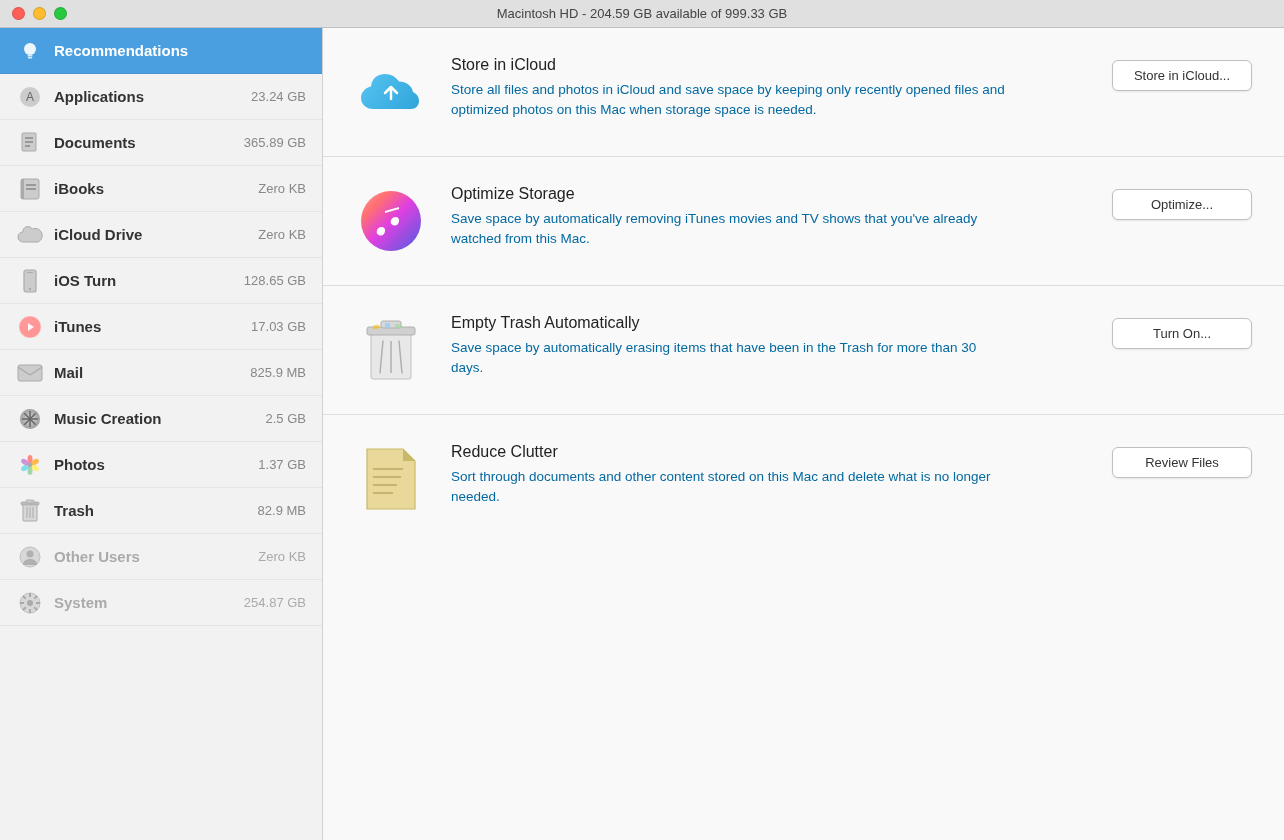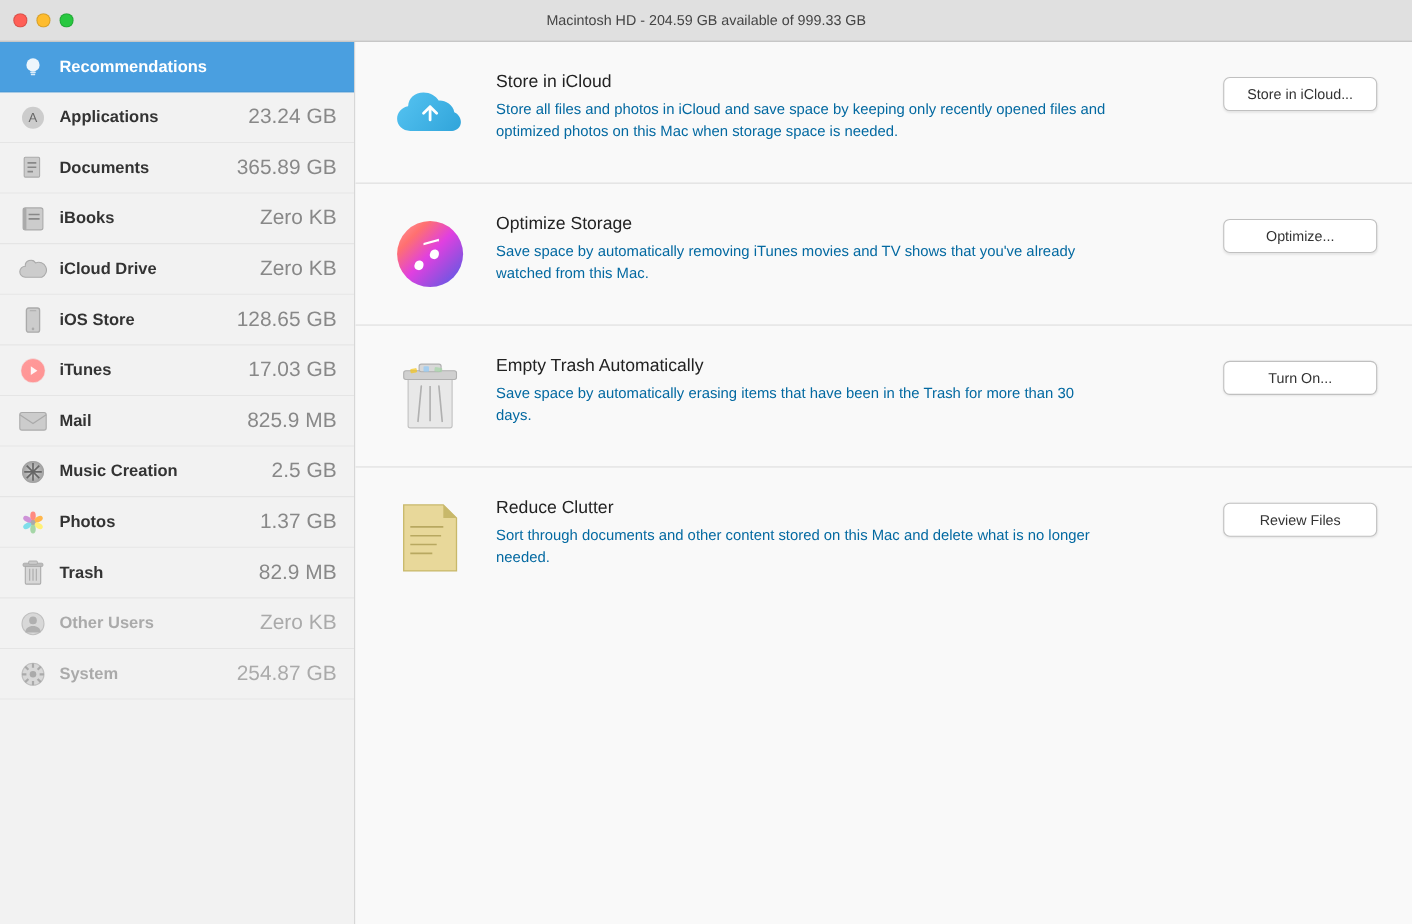--- a/index.html
+++ b/index.html
@@ -8,21 +8,21 @@
       background: #e8e8e8;
       width: 1284px;
       height: 840px;
       overflow: hidden;
       display: flex;
       flex-direction: column;
     }
 
     
     .title-bar {
-      height: 38px;
+      height: 28px;
       background: #e0e0e0;
       border-bottom: 1px solid #c0c0c0;
       display: flex;
       align-items: center;
       justify-content: center;
       position: relative;
       flex-shrink: 0;
     }
     .title-bar-text {
       font-size: 13px;
@@ -97,21 +97,21 @@
       flex: 1;
       font-size: 15px;
       font-weight: 600;
       color: #333;
     }
     .sidebar-item.active .sidebar-label {
       color: white;
       font-weight: 600;
     }
     .sidebar-size {
-      font-size: 19px;
+      font-size: 13px;
       color: #888;
       margin-left: 8px;
     }
 
     
     .content {
       flex: 1;
       background: #f9f9f9;
       overflow-y: auto;
       padding: 0;
@@ -252,21 +252,21 @@
     </div>
 
     <div class="sidebar-item">
       <div class="sidebar-icon">
         <svg width="16" height="24" viewBox="0 0 16 24" fill="none">
           <rect x="2" y="1" width="12" height="22" rx="2" fill="#ccc" stroke="#aaa" stroke-width="1.2"></rect>
           <rect x="5" y="3" width="6" height="1" rx="0.5" fill="#aaa"></rect>
           <circle cx="8" cy="20" r="1.2" fill="#aaa"></circle>
         </svg>
       </div>
-      <span class="sidebar-label">iOS Store</span>
+      <span class="sidebar-label">iOS Turn</span>
       <span class="sidebar-size">128.65 GB</span>
     </div>
 
     <div class="sidebar-item">
       <div class="sidebar-icon">
         <svg width="24" height="24" viewBox="0 0 24 24" fill="none">
           <circle cx="12" cy="12" r="11" fill="url(#itunesGrad)" stroke="#eee" stroke-width="0.5"></circle>
           <defs>
             <linearGradient id="itunesGrad" x1="0" y1="0" x2="24" y2="24">
               <stop offset="0%" stop-color="#ff9a9a"></stop>

